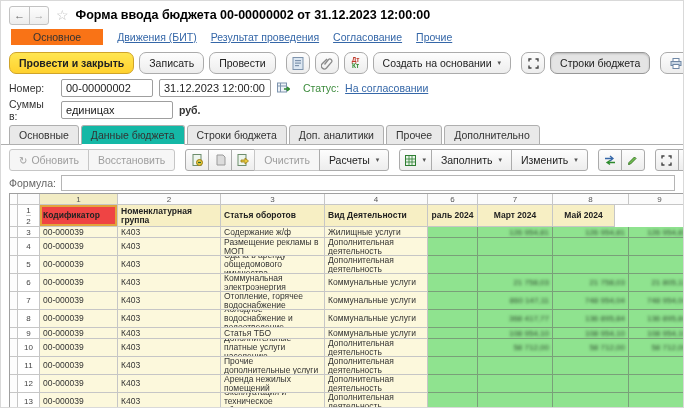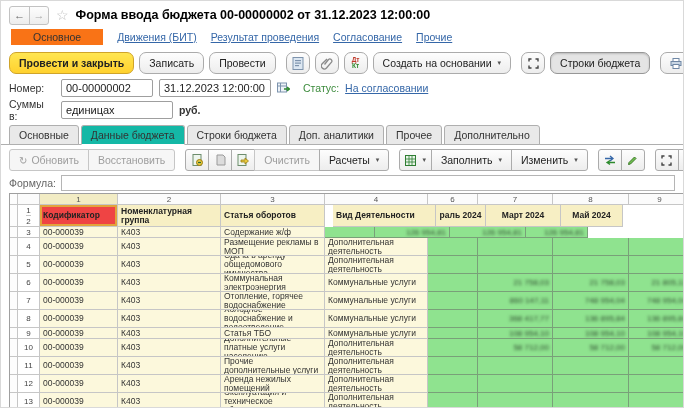--- a/index.html
+++ b/index.html
@@ -269,31 +269,32 @@
       </div>
       <div class="grow">
         <div class="gc gutter" style="width: 8px; height: 22px;"></div>
         <div class="gc rn rnsplit" style="width: 22px; height: 22px;">
           <div>1</div>
           <div>2</div>
         </div>
         <div class="gc hd sel" style="width: 78px; height: 22px;">Кодификатор</div>
         <div class="gc hd" style="width: 103px; height: 22px;">Номенклатурная группа</div>
         <div class="gc hd" style="width: 104px; height: 22px;">Статья оборотов</div>
-        <div class="gc hd" style="width: 103px; height: 22px; margin-left: 8px;">Вид Деятельности</div>
+        <div class="gc hd" style="width: 103px; height: 22px;">Вид Деятельности</div>
         <div class="gc hd mon" style="width: 50px; height: 22px;">раль 2024</div>
         <div class="gc hd mon" style="width: 75px; height: 22px;">Март 2024</div>
         <div class="gc hd mon" style="width: 62px; height: 22px;">Май 2024</div>
       </div>
       <div class="grow">
         <div class="gc gutter" style="width: 8px; height: 11px;"></div>
         <div class="gc rn" style="width: 22px; height: 11px;">3</div>
         <div class="gc cy" style="width: 78px; height: 11px;">00-000039</div>
         <div class="gc cy" style="width: 103px; height: 11px;">К403</div>
         <div class="gc cy" style="width: 104px; height: 11px;">Содержание ж/ф</div>
+        <div class="gc cy" style="width: 103px; height: 11px;">Жилищные услуги</div>
         <div class="gc cg" style="width: 50px; height: 11px;"></div>
         <div class="gc cg" style="width: 75px; height: 11px;">
           <span class="val">126 954,81</span>
         </div>
         <div class="gc cg" style="width: 76px; height: 11px;">
           <span class="val">126 954,81</span>
         </div>
         <div class="gc cg" style="width: 62px; height: 11px;">
           <span class="val">126 954,81</span>
         </div>

